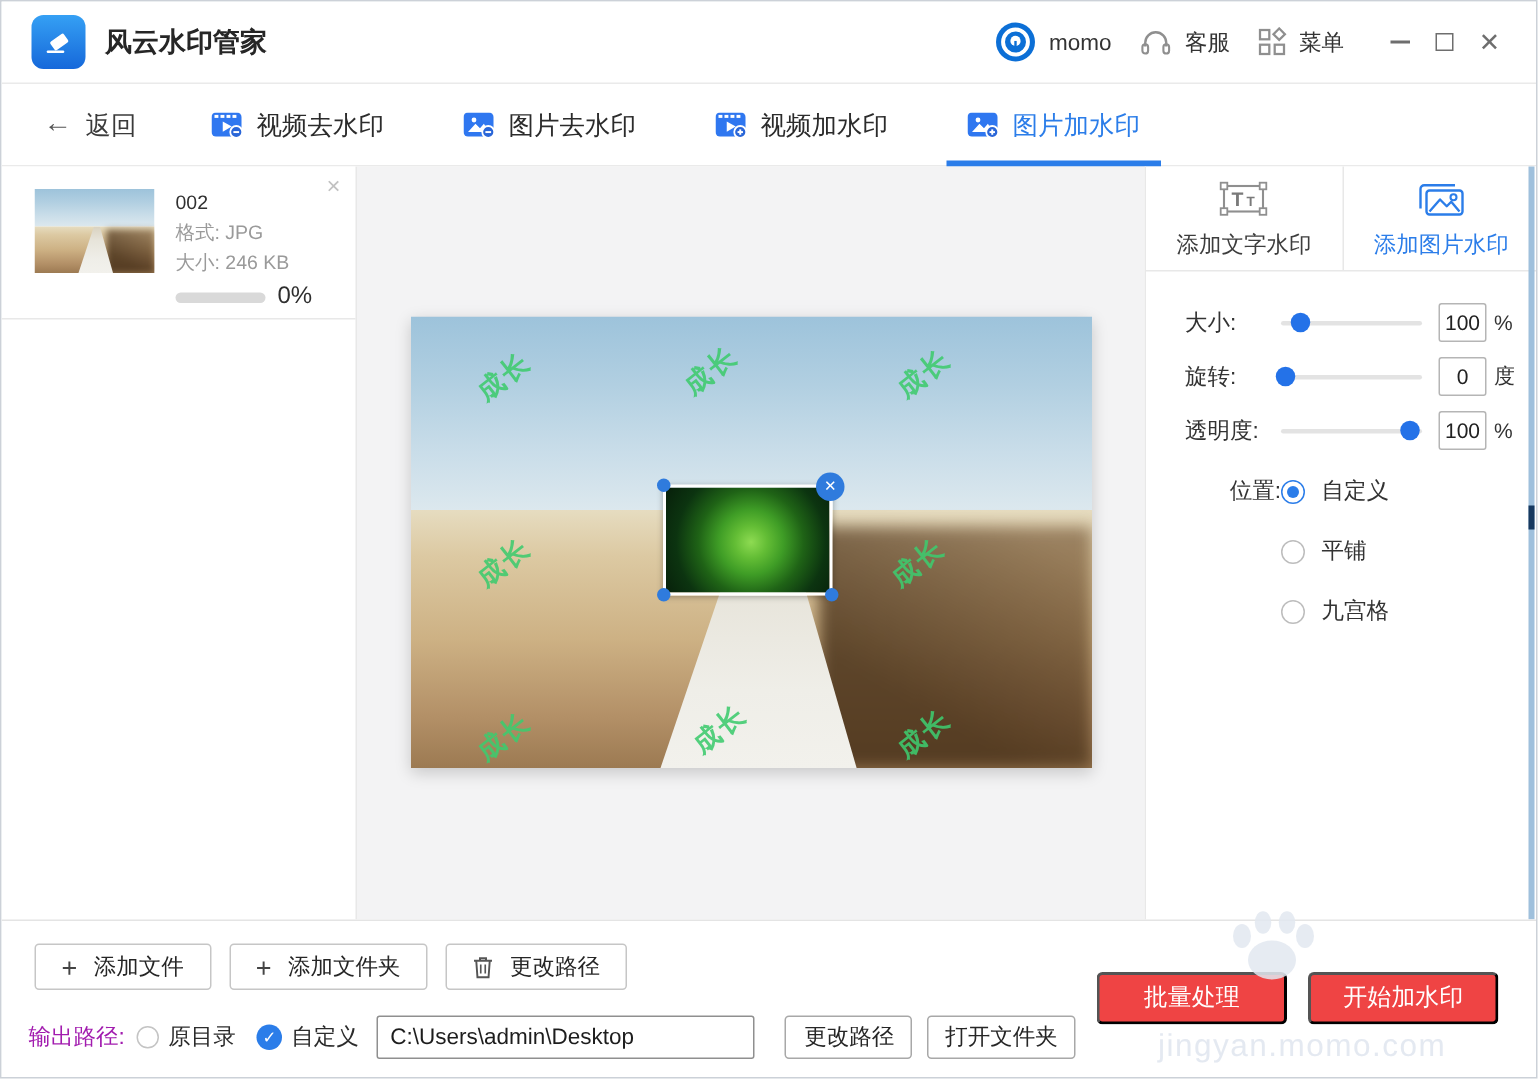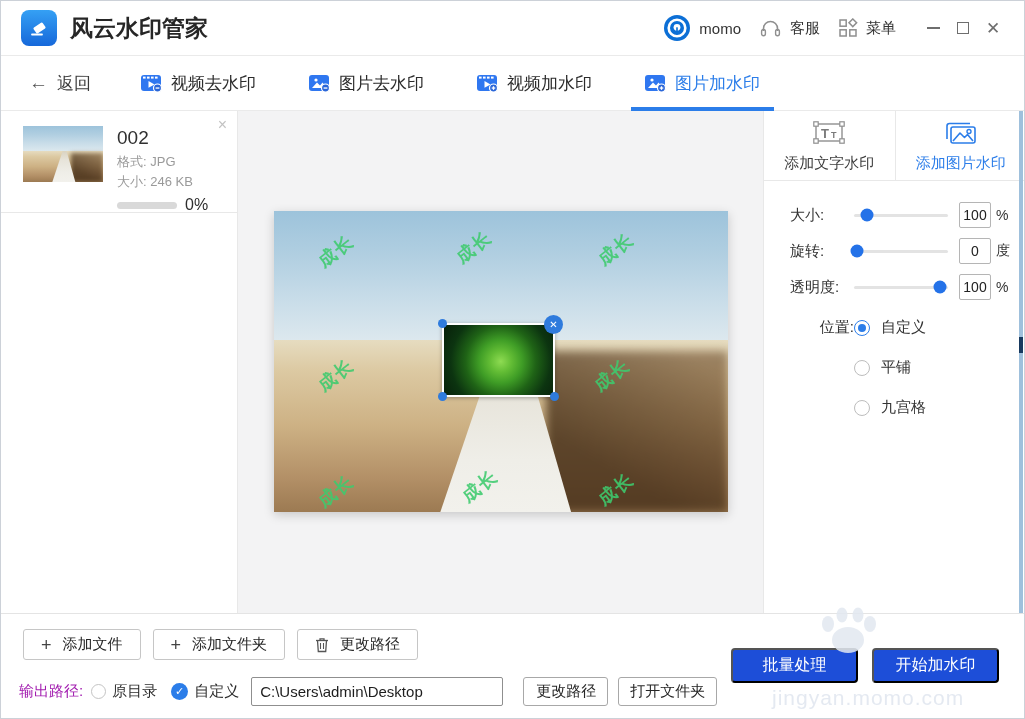--- a/index.html
+++ b/index.html
@@ -7,21 +7,21 @@
   body {
     position:relative; overflow:hidden; background:#fff;
     font-family:"Liberation Sans","DejaVu Sans",sans-serif;
     border:1px solid #ccd1d8; color:#2e2e2e;
   }
   
   .titlebar { position:absolute; top:0; left:0; right:0; height:55px;
     border-bottom:1px solid #eaeaea; display:flex; align-items:center; padding:0 16px; background:#fff; }
   .app-icon { width:36px; height:36px; border-radius:8px; margin-left:4px;
     background:linear-gradient(180deg,#35a0f4,#1668da); display:flex; align-items:center; justify-content:center; }
-  .app-title { font-size:23px; font-weight:bold; color:#262626; margin-left:13px; }
+  .app-title { font-size:18px; font-weight:bold; color:#262626; margin-left:13px; }
   .titlebar-right { margin-left:auto; display:flex; align-items:center; }
   .tb-item { display:flex; align-items:center; gap:8px; font-size:15px; color:#333; margin-left:18px; cursor:default; }
   .win-controls { display:flex; align-items:center; margin-left:22px; }
   .win-btn { width:30px; height:30px; display:flex; align-items:center; justify-content:center; color:#6e6e6e; }
   .min-glyph { width:13px; border-top:2px solid #6e6e6e; display:block; }
   .max-glyph { width:12px; height:12px; border:1.6px solid #6e6e6e; display:block; }
   .close-glyph { font-size:17px; line-height:1; }
   
   .navbar { position:absolute; top:55px; left:0; right:0; height:55px;
     border-bottom:1px solid #eaeaea; display:flex; align-items:center; background:#fff; }
@@ -29,21 +29,21 @@
   .back-arrow { font-size:19px; color:#555; }
   .nav-tabs { display:flex; margin-left:42px; gap:37px; height:55px;text-align:right; }
   .nav-tab { display:flex; align-items:center; gap:9px; font-size:17px; color:#2b2b2b; position:relative; padding:0 8px; }
   .nav-tab.active { color:#2b7de9; }
   .nav-tab.active::after { content:""; position:absolute; left:-6px; right:-6px; bottom:0; height:4px; background:#2b7de9; }
   
   .sidebar { position:absolute; top:110px; left:0; width:237px; height:502px; background:#fff; border-right:1px solid #e8e8e8; }
   .file-card { position:relative; height:102px; border-bottom:1px solid #e8e8e8; display:flex; padding:15px 10px 0 22px; gap:14px; }
   .thumb { width:80px; height:56px; overflow:hidden; position:relative; flex:0 0 auto; }
   .file-info { padding-top:1px; }
-  .file-name { font-size:19px; color:#303030; margin-bottom:3px; }
+  .file-name { font-size:13px; color:#303030; margin-bottom:3px; }
   .file-meta { font-size:13px; color:#9a9a9a; line-height:1.55; }
   .progress-row { display:flex; align-items:center; gap:8px; margin-top:4px; }
   .progress-track { width:60px; height:7px; border-radius:4px; background:#d9d9d9; overflow:hidden; position:relative; }
   .progress-fill { position:absolute; left:0; top:0; bottom:0; background:#8f8f8f; border-radius:4px; }
   .file-close { position:absolute; top:6px; right:10px; font-size:16px; color:#c2c2c2; line-height:1; }
   
   .preview-area { position:absolute; top:110px; left:237px; width:525px; height:502px; background:#f3f3f4; }
   .photo { position:absolute; left:36px; top:100px; width:454px; height:301px; box-shadow:0 3px 10px rgba(0,0,0,.18); overflow:visible; }
   .photo-inner { position:absolute; inset:0; overflow:hidden; }
   .sky { position:absolute; left:0; right:0; top:0; height:43%;
@@ -87,21 +87,21 @@
   
   .v-scrollbar { position:absolute; top:110px; right:1px; width:4px; height:502px; background:#9fc0dc; }
   .v-thumb { position:absolute; top:226px; left:0; width:4px; height:16px; background:#17395f; }
   
   .footer { position:absolute; top:612px; left:0; right:0; bottom:0; background:#fff; border-top:1px solid #e4e4e4; }
   .toolbar-row { position:absolute; top:15px; left:22px; display:flex; gap:12px; }
   .btn { height:31px; border:1px solid #c6c6c6; border-radius:3px; background:#fff;
     display:inline-flex; align-items:center; gap:11px; padding:0 17px; font-size:15px; color:#262626; }
   .btn .plus { font-size:18px; color:#444; font-weight:400; line-height:1; }
   .primary-btns { position:absolute; top:34px; right:25px; display:flex; gap:14px; }
-  .btn-primary { width:127px; height:35px; background:#1d4ed8; border-radius:4px; color:#fff; font-size:16px;
+  .btn-primary { width:127px; height:35px; background:#ef4444; border-radius:4px; color:#fff; font-size:16px;
     display:flex; align-items:center; justify-content:center; }
   .output-row { position:absolute; top:63px; left:18px; display:flex; align-items:center; }
   .output-label { font-size:15px; color:#a21caf; }
   .mini-radio { width:15px; height:15px; border:1px solid #c4c4c4; border-radius:50%; margin:0 6px 0 8px; }
   .check-circle { width:17px; height:17px; border-radius:50%; background:#2b7de9; color:#fff; font-size:11px; font-weight:bold;
     display:flex; align-items:center; justify-content:center; margin:0 6px 0 14px; }
   .opt-label { font-size:15px; color:#2c2c2c; }
   .path-input { width:252px; height:29px; border:1px solid #8f8f8f; border-radius:2px; margin-left:12px;
     font-size:15px; color:#1d1d1d; padding:0 8px; font-family:"Liberation Sans",sans-serif; background:#fff; }
   .path-btn { height:29px; border:1px solid #a8a8a8; border-radius:3px; background:#fff; font-size:15px; color:#262626;

